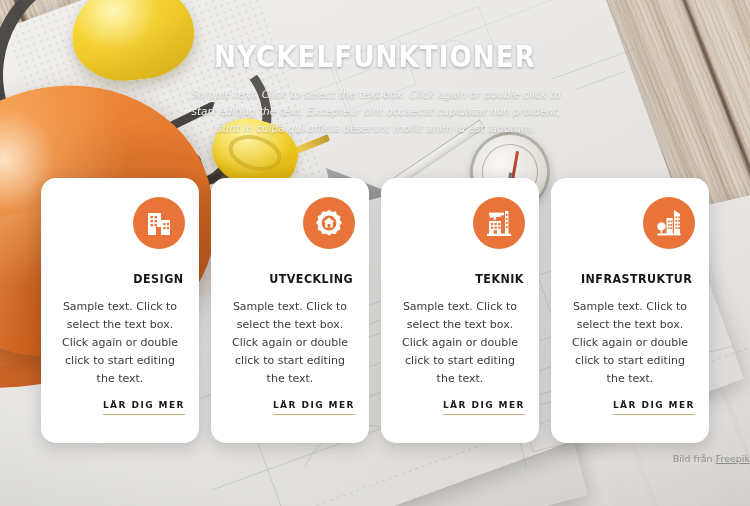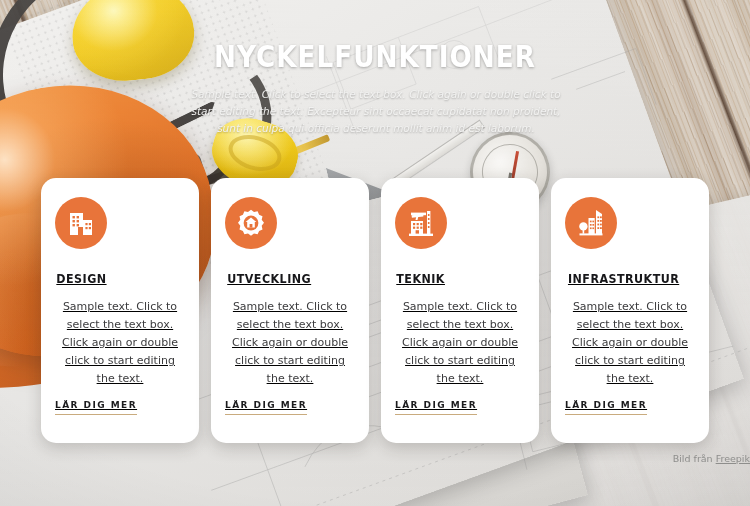--- a/index.html
+++ b/index.html
@@ -320,23 +320,22 @@
   }
 
   .card {
     width: 160px;
     height: 265px;
     background: #ffffff;
     border-radius: 15px;
     box-shadow: 0 5px 16px rgba(40,35,30,0.20);
     display: flex;
     flex-direction: column;
-    align-items: flex-start;
+    align-items: flex-end;
     padding: 19px 14px 0 14px;
-    text-decoration: underline;
   }
 
   .icon-circle {
     width: 52px; height: 52px;
     border-radius: 50%;
     background: #e8743a;
     display: flex;
     align-items: center;
     justify-content: center;
     flex: none;

